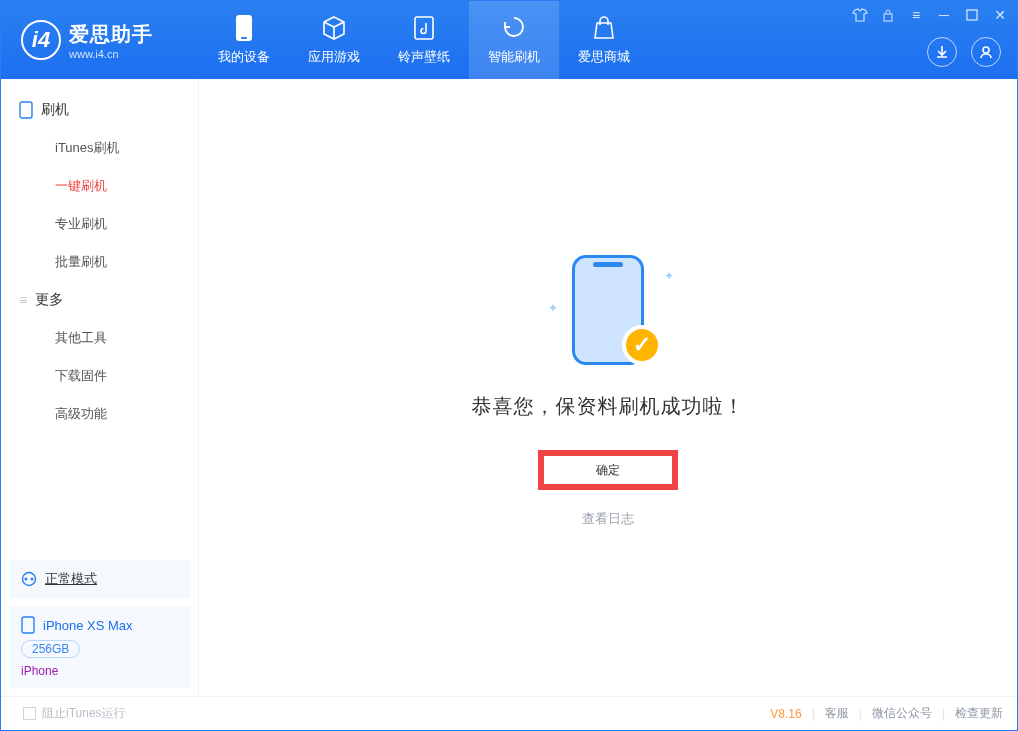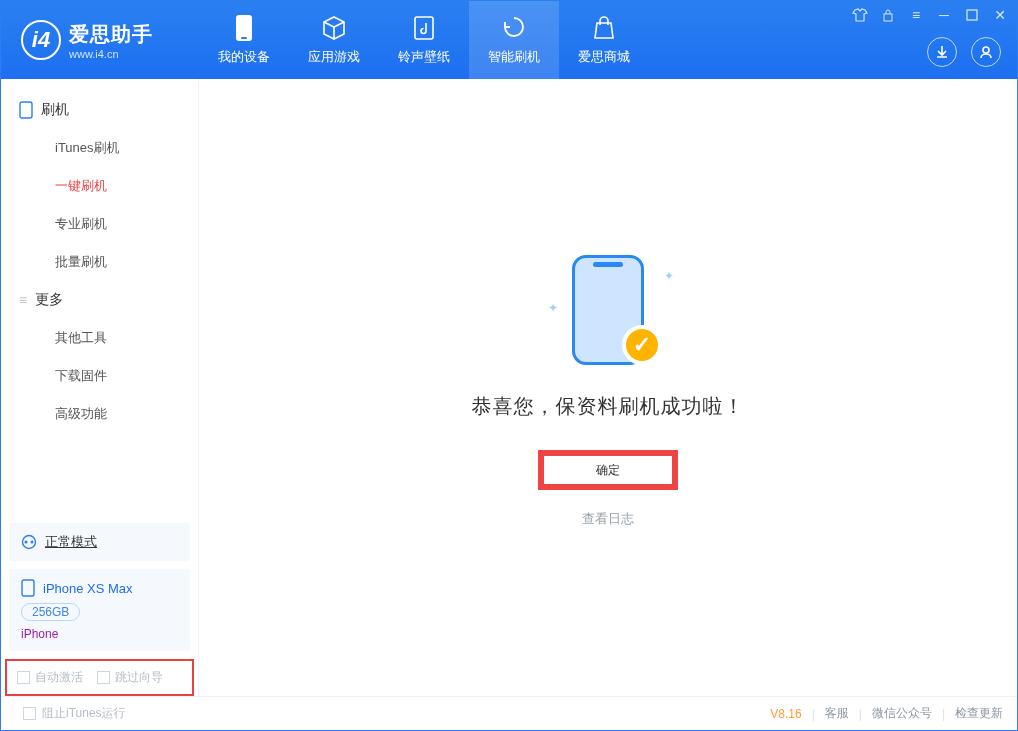--- a/index.html
+++ b/index.html
@@ -201,30 +201,20 @@
             <span>
                 <svg width="14" height="18" viewBox="0 0 14 18">
                   <rect x="1" y="1" width="12" height="16" rx="2" fill="none" stroke="#2a80f1" stroke-width="1.4"></rect>
                 </svg>
               </span>
             <span class="dname">iPhone XS Max</span>
           </div>
           <span class="dcap">256GB</span>
           <div class="dtype">iPhone</div>
         </div>
-        <div class="opt-box">
-          <label class="chk">
-            <span class="box"></span>
-            <span>自动激活</span>
-          </label>
-          <label class="chk">
-            <span class="box"></span>
-            <span>跳过向导</span>
-          </label>
-        </div>
       </div>
     </div>
 
     <div class="main">
       <div class="success-illus">
         <span class="spark s1">✦</span>
         <span class="spark s2">✦</span>
         <div class="phone"></div>
         <div class="check-badge">✓</div>
       </div>

